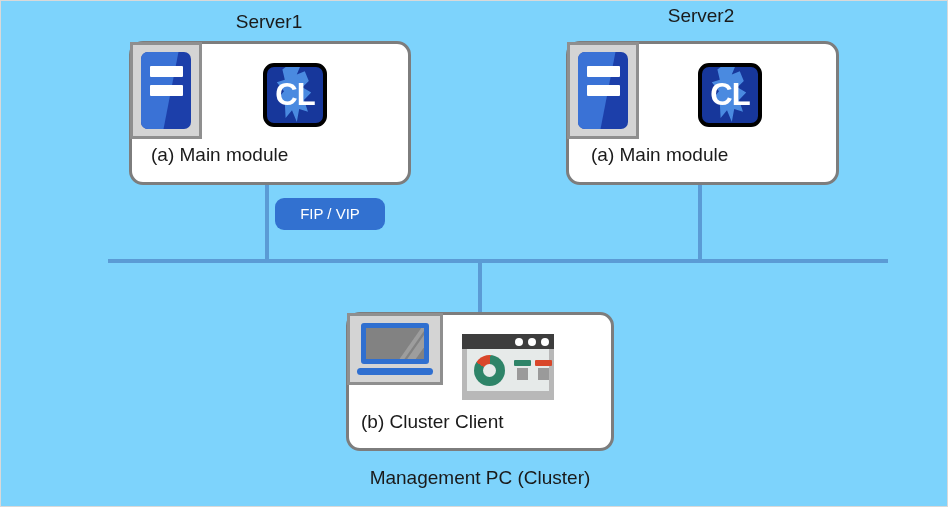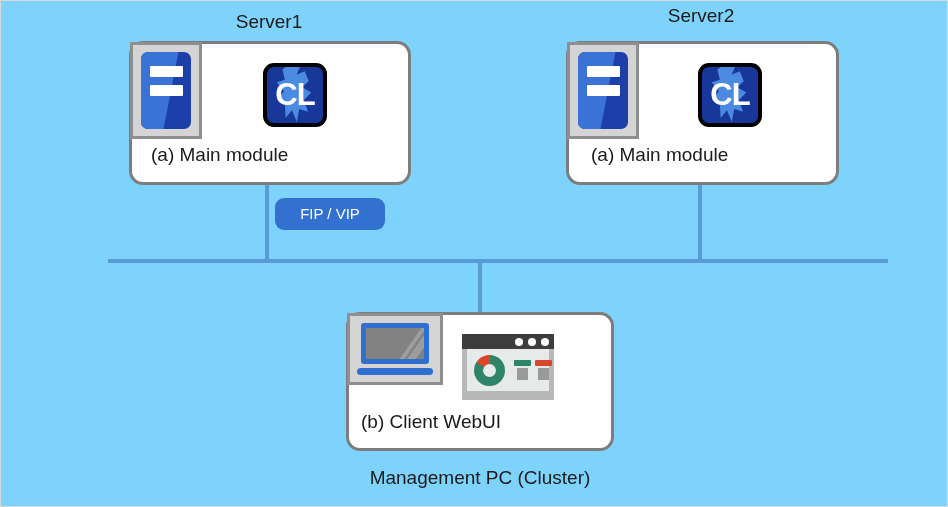--- a/index.html
+++ b/index.html
@@ -320,17 +320,17 @@
         <div class="cap"></div>
         <div class="stem"></div>
       </div>
       <div class="mini m2">
         <div class="cap"></div>
         <div class="stem"></div>
       </div>
     </div>
   </div>
 
-  <div class="node-caption" style="left:360px; top:410px; width:238px;">(b) Client WebUI</div>
+  <div class="node-caption" style="left:360px; top:410px; width:238px;">(b) Cluster Client</div>
 
   <div class="node-title" style="left:349px; top:466px; width:260px;">Management PC (Cluster)</div>
 
 </div>
 
 </body></html>

